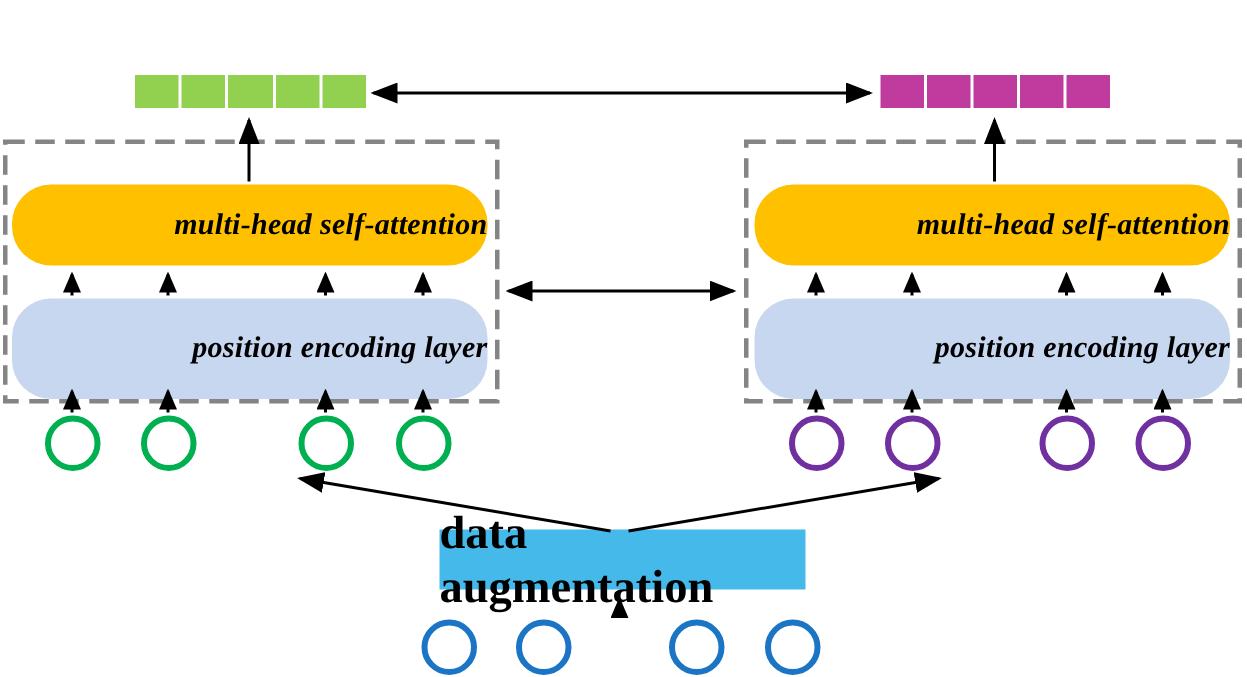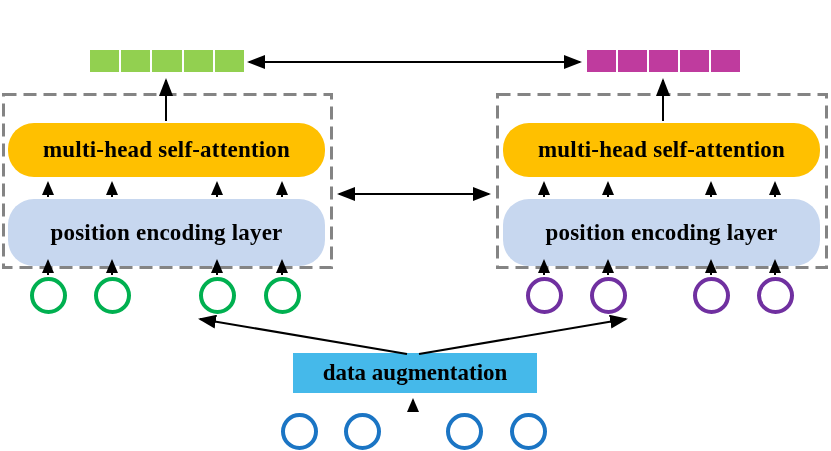--- a/index.html
+++ b/index.html
@@ -14,33 +14,33 @@
     background:#ffffff;border:2px solid #ffffff;box-sizing:border-box;
   }
   .bar .seg{flex:1 1 0;}
   .bar.green{left:88px;width:158px;}
   .bar.green .seg{background:var(--green-bar);}
   .bar.magenta{left:585px;width:157px;}
   .bar.magenta .seg{background:var(--magenta-bar);}
   
   .layer{
     position:absolute;width:317px;height:54px;border-radius:26px;
-    display:flex;align-items:center;justify-content:center;
-    font-weight:bold;font-size:23px;color:var(--text,#000);
-    letter-spacing:0.2px;box-sizing:border-box;
+    display:flex;align-items:center;justify-content:flex-end;
+    font-weight:bold;font-size:20px;color:var(--text,#000);
+    letter-spacing:0.2px;box-sizing:border-box;font-style:italic;
   }
   .mhsa{top:123px;background:var(--orange-box);}
   .pel{top:199px;height:67px;background:var(--periwinkle-box);}
   .left-col{left:8px;}
   .right-col{left:503px;}
   
   .aug{
     position:absolute;left:293px;top:353px;width:244px;height:40px;
     background:var(--skyblue-box);display:flex;align-items:center;justify-content:center;
-    font-weight:bold;font-size:23px;color:var(--text,#000);
+    font-weight:bold;font-size:31px;color:var(--text,#000);
   }
   
   .circle{
     position:absolute;width:29px;height:29px;border-radius:50%;
     border:4px solid #000;background:transparent;box-sizing:content-box;
   }
   .circle.green{border-color:var(--green-circle);top:277px;}
   .circle.purple{border-color:var(--purple-circle);top:277px;}
   .circle.blue{border-color:var(--blue-circle);top:413px;}
   

